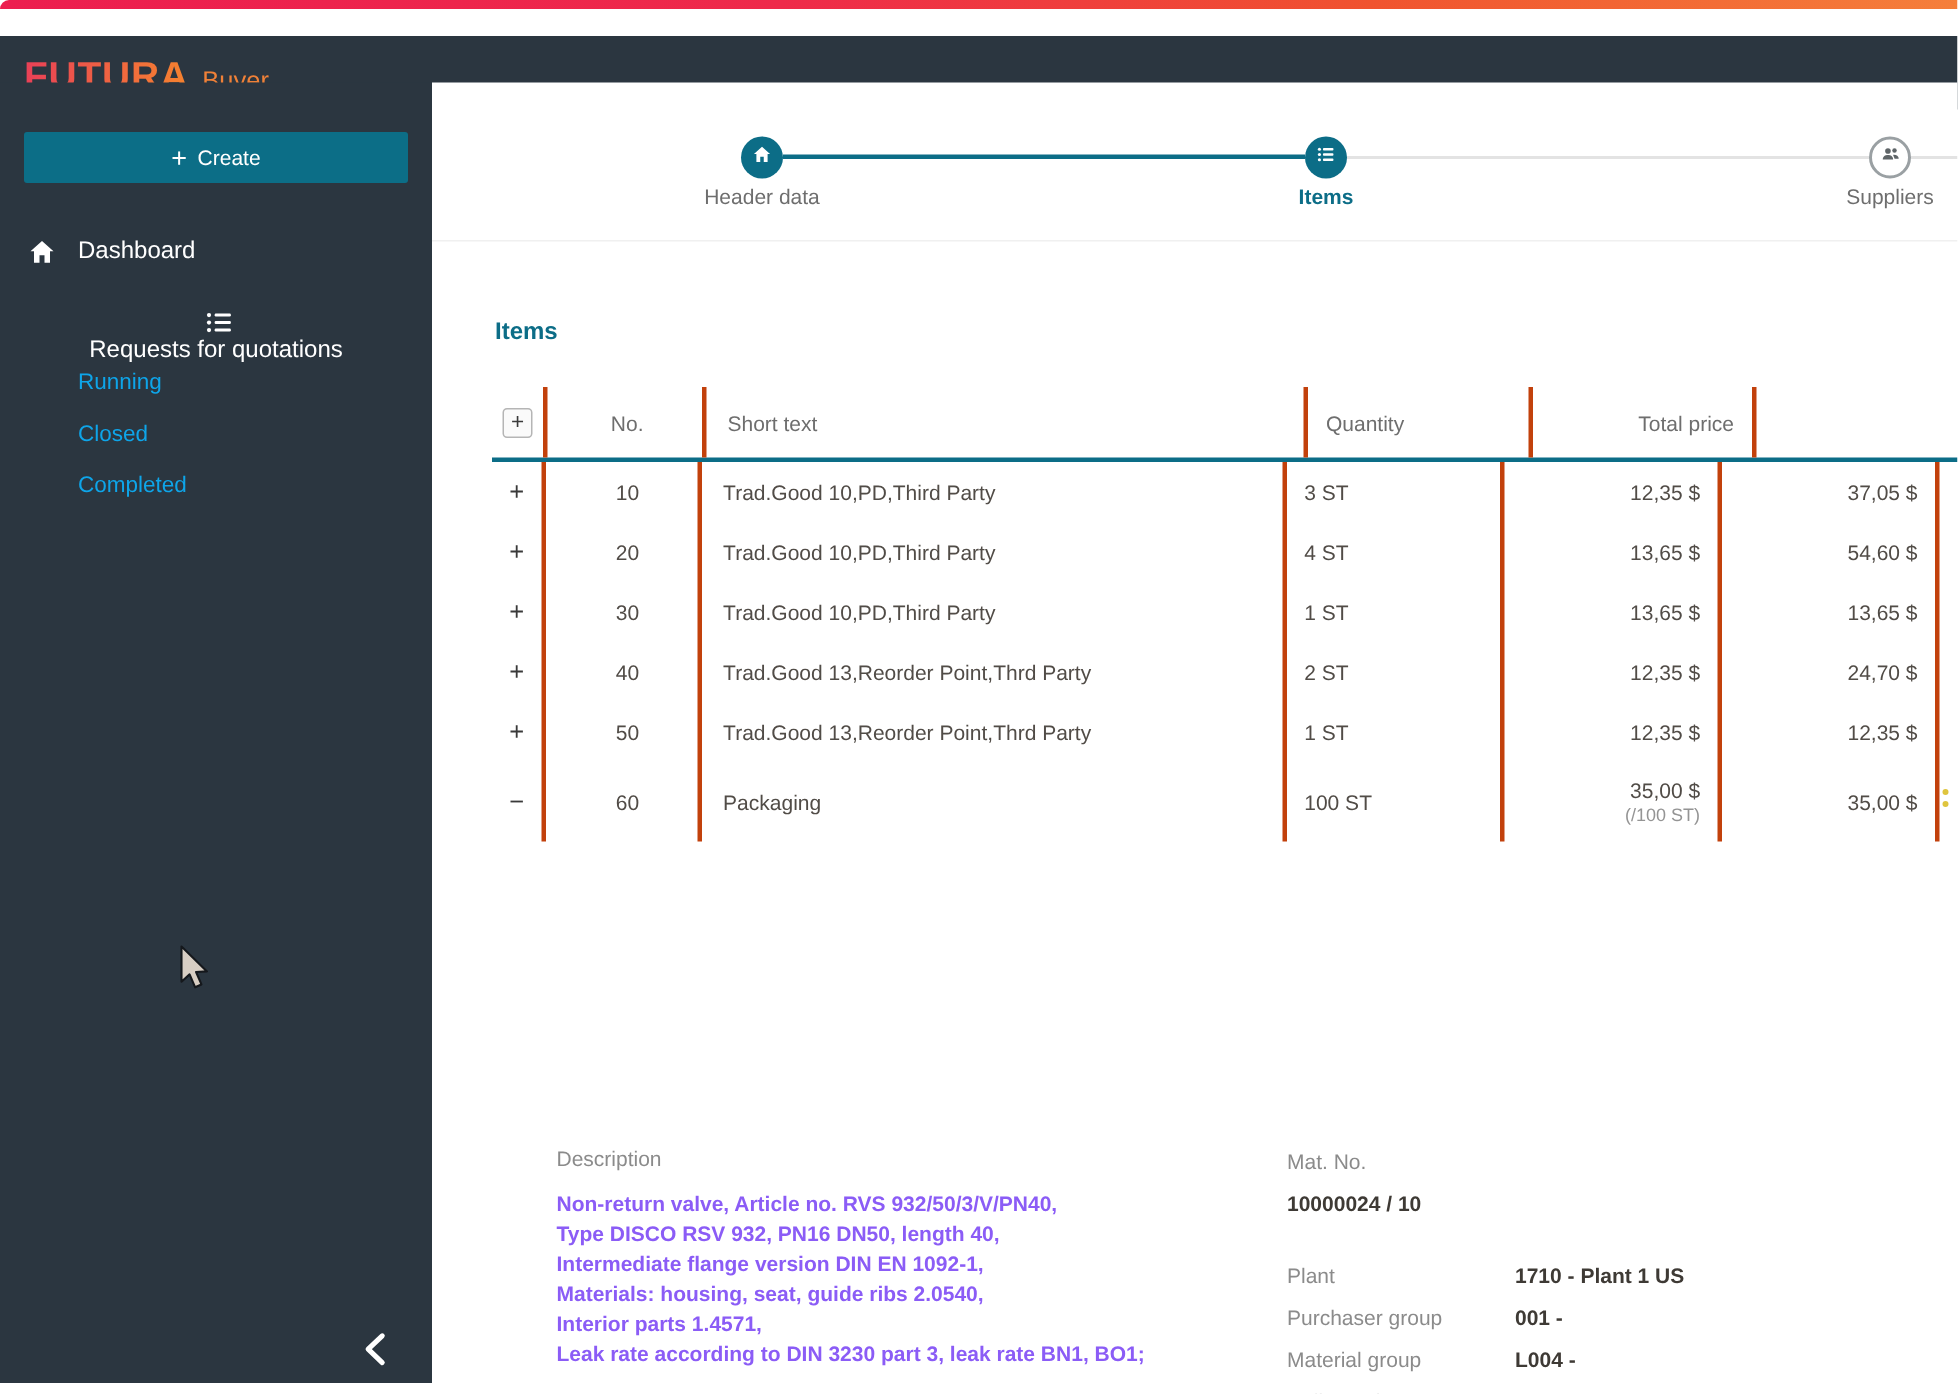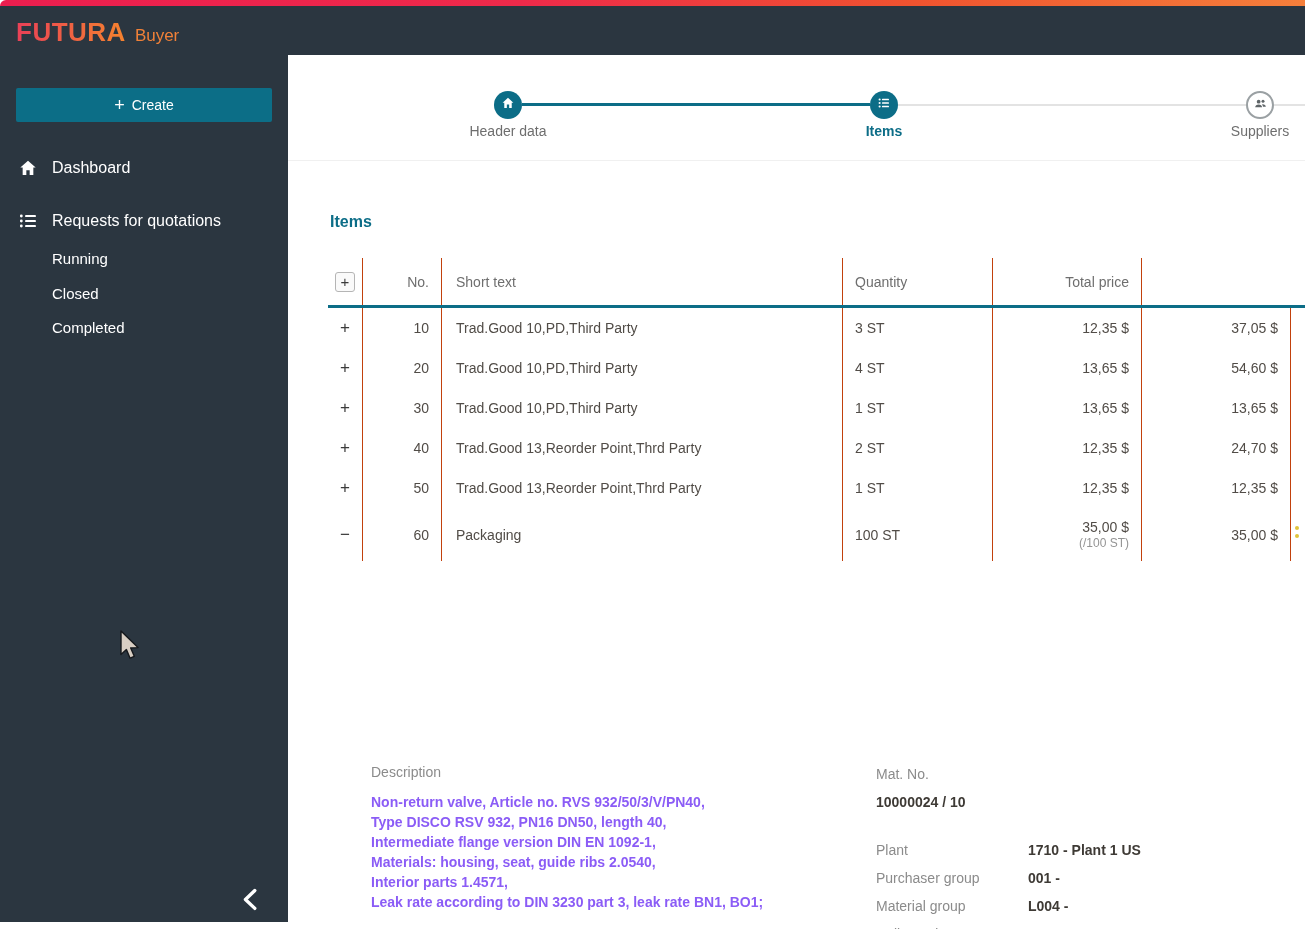--- a/index.html
+++ b/index.html
@@ -6,37 +6,37 @@
   body{
     width:1305px;height:929px;position:relative;overflow:hidden;
     background:#ffffff;
     font-family:"Liberation Sans","DejaVu Sans",sans-serif;
     -webkit-font-smoothing:antialiased;
   }
   
   .top-strip{position:absolute;left:0;top:0;width:1305px;height:6px;
     background:linear-gradient(90deg,#ec1e4f 0%,#ee2a4a 40%,#f0532f 70%,#f57f3b 100%);
     border-top-left-radius:6px;}
-  .app-header{position:absolute;left:0;top:6px;width:1305px;height:49px;background:#2b3640;}
+  .app-header{position:absolute;left:0;top:24px;width:1305px;height:49px;background:#2b3640;}
   .brand{position:absolute;left:16px;top:11px;display:flex;align-items:baseline;gap:9px;}
   .brand-name{font-size:26px;font-weight:800;letter-spacing:.5px;color:#ef4136;
     background:linear-gradient(90deg,#e94057 0%,#f2703a 70%,#f5832e 100%);
     -webkit-background-clip:text;background-clip:text;-webkit-text-fill-color:transparent;}
   .brand-suffix{font-size:17px;font-weight:500;color:#f08138;}
   
   .sidebar{position:absolute;left:0;top:55px;width:288px;height:867px;background:#2b3640;}
   .create-btn{position:absolute;left:16px;top:33px;width:256px;height:34px;background:#0c6e87;
     color:#fff;font-size:14px;display:flex;align-items:center;justify-content:center;gap:7px;
     border:none;border-radius:2px;cursor:pointer;}
   .create-plus{font-size:18px;font-weight:400;line-height:1;}
   .nav-item{position:absolute;left:0;width:288px;height:32px;display:flex;align-items:center;
     color:#fff;font-size:16px;cursor:pointer;}
   .nav-item .nav-icon{width:20px;height:20px;margin-left:18px;margin-right:14px;flex:0 0 auto;}
-  .sub-item{position:absolute;left:52px;width:220px;height:26px;display:flex;align-items:flex-end;
-    color:#ffffff;font-size:15px;cursor:pointer;}
+  .sub-item{position:absolute;left:52px;width:220px;height:26px;display:flex;align-items:center;
+    color:#0ea5e9;font-size:15px;cursor:pointer;}
   .collapse-btn{position:absolute;left:234px;top:828px;width:36px;height:36px;display:flex;
     align-items:center;justify-content:center;cursor:pointer;}
   
   .main{position:absolute;left:288px;top:55px;width:1017px;height:874px;background:#fff;}
   
   .stepper{position:absolute;left:0;top:0;width:1017px;height:105px;border-bottom:1px solid #f0f0f0;}
   .step-line{position:absolute;top:48px;height:3px;}
   .step-line.done{background:#0c6d87;}
   .step-line.todo{background:#e3e3e3;height:2px;top:49px;}
   .step-circle{position:absolute;top:36px;width:28px;height:28px;border-radius:50%;
@@ -44,44 +44,44 @@
   .step-circle.filled{background:#0c6d87;}
   .step-circle.outline{background:#fff;border:2px solid #9aa0a3;}
   .step-label{position:absolute;top:68px;font-size:14px;color:#6e6e6e;text-align:center;width:140px;}
   .step-label.active{color:#0c6d87;font-weight:700;}
   
   .items-title{position:absolute;left:42px;top:158px;font-size:16px;font-weight:700;color:#0c6d87;}
   .grid{position:absolute;left:40px;top:203px;width:977px;}
   .grid-row{display:flex;width:977px;box-sizing:border-box;}
   .grid-header{height:50px;border-bottom:3px solid #0c6d87;}
   .cell{box-sizing:border-box;display:flex;align-items:center;font-size:14px;color:#514c47;}
-  .cell.sep{border-left:1px solid #c2410c;}
+  .cell.sep{border-left:3px solid #c2410c;}
   .c-exp{width:34px;justify-content:center;}
   .c-no{width:79px;justify-content:flex-end;padding-right:12px;}
-  .c-short{width:401px;padding-left:14px;}
+  .c-short{width:401px;padding-left:14px;margin-left:27px;}
   .c-qty{width:150px;padding-left:12px;}
   .c-price{width:149px;justify-content:flex-end;padding-right:12px;text-align:right;}
   .c-total{width:149px;justify-content:flex-end;padding-right:12px;text-align:right;}
   .c-extra{width:15px;}
   .grid-header .cell{color:#6e6e6e;}
   .add-btn{width:20px;height:20px;border:1px solid #b5b5b5;border-radius:3px;background:#fafafa;
     color:#3a3a3a;font-size:15px;line-height:18px;text-align:center;cursor:pointer;padding:0;}
   .body-row{height:40px;cursor:pointer;}
   .body-row.tall{height:53px;}
   .expander{color:#3a3a3a;font-size:17px;cursor:pointer;}
   .price-stack{display:flex;flex-direction:column;align-items:flex-end;line-height:16px;}
   .price-note{font-size:12px;color:#949494;}
   
   .detail{position:absolute;left:0px;top:709px;width:1017px;}
   .detail-desc{position:absolute;left:83px;top:0px;width:470px;}
   .detail-label{font-size:14px;color:#8b8b8b;}
   .desc-lines{margin-top:12px;}
   .desc-line{font-size:14px;font-weight:700;color:#8b5cf6;line-height:20px;}
   .detail-fields{position:absolute;left:570px;top:0px;width:440px;}
-  .field-row{display:flex;align-items:flex-start;margin-left:18px;}
+  .field-row{display:flex;align-items:flex-start;}
   .field-row.h28{min-height:28px;}
   .field-row.h48{min-height:48px;}
   .field-label{width:152px;font-size:14px;color:#8b8b8b;line-height:20px;flex:0 0 auto;}
   .field-value{font-size:14px;font-weight:700;color:#3e3a35;line-height:20px;}
   
   .yellow-frag{position:absolute;left:1007px;top:471px;width:4px;height:14px;}
   .yellow-frag i{display:block;width:4px;height:4px;border-radius:50%;background:#dfc53e;margin-bottom:4px;}
   
   .cursor{position:absolute;left:120px;top:630px;pointer-events:none;z-index:50;}
 </style>
@@ -104,21 +104,21 @@
 
   <div class="nav-item" style="top:97px;">
     <span class="nav-icon">
       <svg viewBox="0 0 24 24" width="20" height="20">
           <path d="M12 3.2 L2.8 11.4 H5.6 V20.5 H10 V14.6 H14 V20.5 H18.4 V11.4 H21.2 Z" fill="#ffffff"></path>
         </svg>
     </span>
     <span>Dashboard</span>
   </div>
 
-  <div class="nav-item" style="top:150px;">
+  <div class="nav-item" style="top:150px;flex-direction:column;">
     <span class="nav-icon">
       <svg viewBox="0 0 24 24" width="20" height="20">
         <circle cx="4" cy="6" r="1.7" fill="#fff"></circle>
           <rect x="8.5" y="4.8" width="13" height="2.4" rx="1" fill="#fff"></rect>
         <circle cx="4" cy="12" r="1.7" fill="#fff"></circle>
           <rect x="8.5" y="10.8" width="13" height="2.4" rx="1" fill="#fff"></rect>
         <circle cx="4" cy="18" r="1.7" fill="#fff"></circle>
           <rect x="8.5" y="16.8" width="13" height="2.4" rx="1" fill="#fff"></rect>
       </svg>
     </span>

